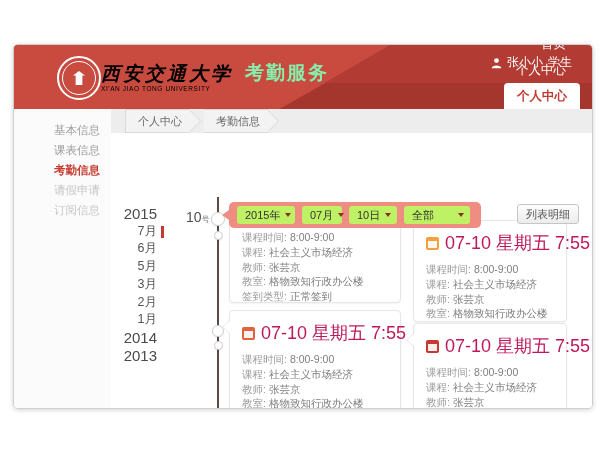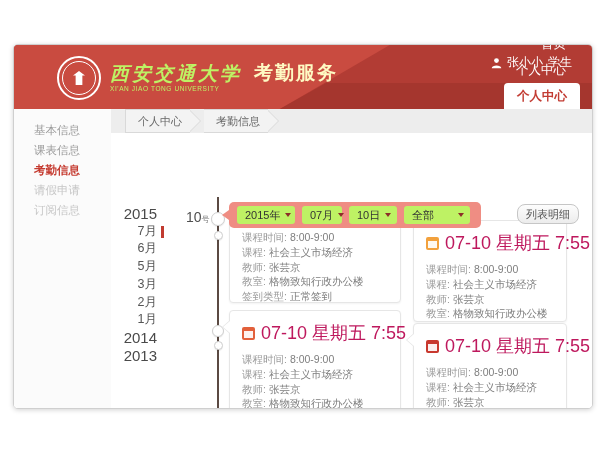--- a/index.html
+++ b/index.html
@@ -16,37 +16,37 @@
   .hdr-band { position:absolute; inset:0; background:#c94b40;
               clip-path:polygon(0 0, 65% 0, 46% 100%, 0 100%); }
   .hdr-strip { position:absolute; left:0; bottom:0; width:100%; height:26px; background:#a5362e;
                clip-path:polygon(54% 0, 100% 0, 100% 100%, 46% 100%); }
 
   .brand { position:absolute; left:43px; top:11px; display:flex; align-items:center; z-index:3; }
   .seal { width:44px; height:44px; border:2px solid #fff; border-radius:50%; position:relative; flex:0 0 auto; }
   .seal::before { content:""; position:absolute; inset:3px; border:1px solid #fff; border-radius:50%; }
   .seal-glyph { position:absolute; left:50%; top:50%; width:12px; height:14px; transform:translate(-50%,-50%);
                 background:#fff; clip-path:polygon(50% 0,100% 32%,78% 32%,78% 100%,22% 100%,22% 32%,0 32%); }
-  .brand-text { margin-left:9px; color:#bef264; }
+  .brand-text { color:#000000; }
   .brand-cn { font-size:19px; font-weight:bold; font-style:italic; letter-spacing:3px; line-height:21px; }
   .brand-en { font-size:6.5px; letter-spacing:.6px; line-height:9px; }
-  .brand-svc { margin-left:12px; color:#fef9c3; font-size:19px; font-weight:bold; letter-spacing:2px; align-self:flex-start; margin-top:4px; }
+  .brand-svc { margin-left:12px; color:#86efac; font-size:19px; font-weight:bold; letter-spacing:2px; align-self:flex-start; margin-top:4px; }
 
   .user { position:absolute; top:9px; right:20px; display:flex; align-items:center; gap:5px;
           color:#fff; font-size:12px; z-index:4; cursor:pointer; }
 
   .nav { position:absolute; right:12px; bottom:0; display:flex; align-items:flex-end; z-index:4;flex-direction:column; }
   .nav-item { color:#fff; font-size:12.5px; line-height:26px; padding:0 14px; cursor:pointer; white-space:nowrap; }
   .nav-item.active { background:#fff; color:#c23b32; font-weight:bold; border-radius:4px 4px 0 0;
                      padding:0 13px; margin-left:6px; }
 
   
   .body { position:absolute; left:0; top:64px; right:0; bottom:0; background:#fff; }
   .sidebar { position:absolute; left:0; top:0; width:97px; height:100%; background:#fbfbfb; padding-top:11px; }
-  .side-item { height:20px; line-height:20px; padding-left:20px; font-size:11.5px; color:#9a9a9a; cursor:pointer; white-space:nowrap; }
+  .side-item { height:20px; line-height:20px; padding-left:40px; font-size:11.5px; color:#9a9a9a; cursor:pointer; white-space:nowrap; }
   .side-item.active { color:#c53b30; font-weight:bold; }
   .side-item.muted { color:#c6c6c6; }
 
   .crumb-bar { position:absolute; left:97px; right:0; top:0; height:24px; background:#ededed; display:flex; align-items:stretch; }
   .crumb { position:relative; margin-left:14px; height:24px; line-height:22px; padding:0 8px 0 12px;
            background:#f3f3f3; border-top:1px solid #d9d9d9; border-bottom:1px solid #d9d9d9;
            font-size:11px; color:#666; cursor:pointer; white-space:nowrap; }
   .crumb.first { border-left:1px solid #d9d9d9; }
   .crumb::before { content:""; position:absolute; right:-11px; top:0; z-index:1;
                    border-top:11px solid transparent; border-bottom:11px solid transparent; border-left:11px solid #d9d9d9; }
@@ -75,21 +75,21 @@
             border-radius:5px; display:flex; align-items:center; gap:7px; padding:0 8px; z-index:6; }
   .bubble::before { content:""; position:absolute; left:-7px; top:8px;
                     border-top:5px solid transparent; border-bottom:5px solid transparent; border-right:7px solid #ef8d83; }
   .dd { height:18px; background:#bef264; border-radius:3px; display:flex; align-items:center;
         justify-content:space-between; padding:0 6px 0 8px; font-size:11px; color:#333; cursor:pointer; white-space:nowrap; }
   .dd-y { width:58px; } .dd-m { width:40px; } .dd-d { width:48px; } .dd-t { width:66px; }
   .caret { width:0; height:0; border-left:3.5px solid transparent; border-right:3.5px solid transparent;
            border-top:4.5px solid #8c2f28; margin-left:5px; }
 
   .detail-btn { position:absolute; left:503px; top:95px; width:62px; height:20px;
-                background:linear-gradient(#fdfdfd,#ececec); border:1px solid #c6c6c6; border-radius:8px;
+                background:linear-gradient(#fdfdfd,#ececec); border:1px solid #c6c6c6; border-radius:3px;
                 font-size:11px; color:#555; display:flex; align-items:center; justify-content:center;
                 cursor:pointer; white-space:nowrap; z-index:6; }
 
   
   .card { position:absolute; background:#fff; border:1px solid #e6e6e6; border-radius:4px;
           box-shadow:0 1px 2px rgba(0,0,0,.05); padding:10px 12px 4px; }
   .col-l { left:215px; width:172px; }
   .col-r { left:399px; width:154px; }
   .cardA { top:98px;  height:96px; padding-top:22px; z-index:1; }
   .cardB { top:111px; height:102px; }

